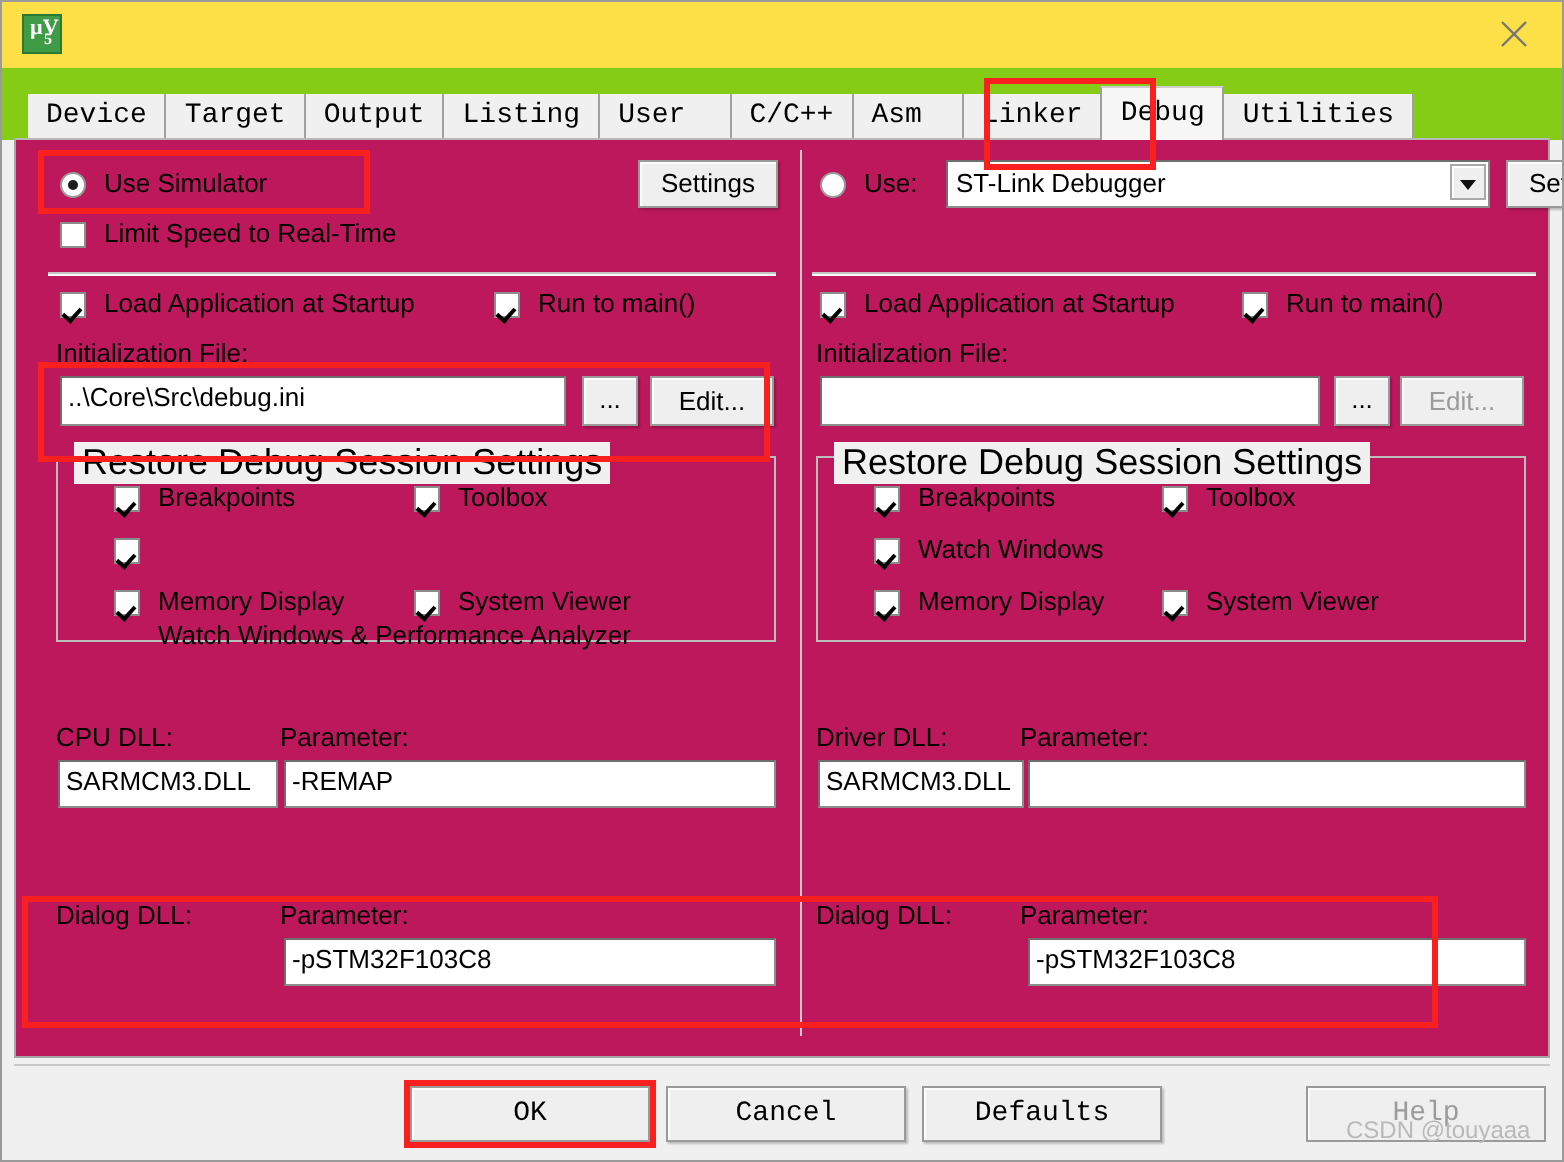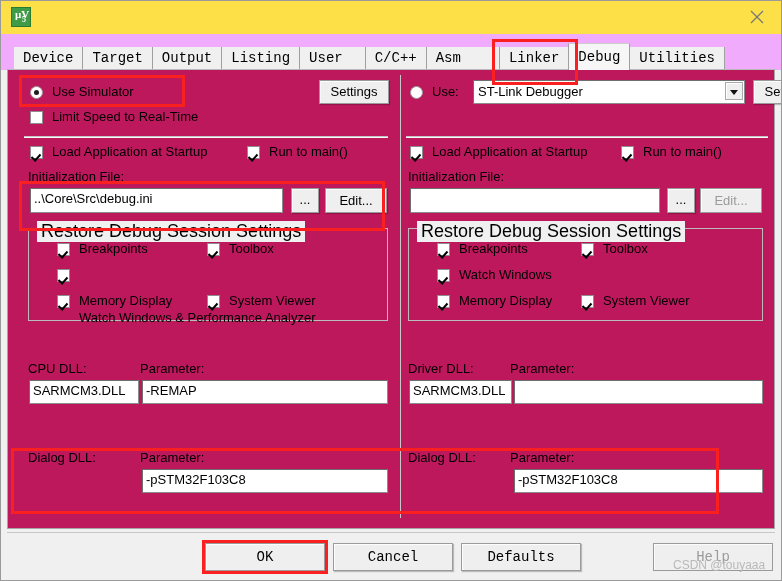--- a/index.html
+++ b/index.html
@@ -54,21 +54,21 @@
     position: absolute; right: 0px; top: 0px;
     width: 46px; height: 32px;
     cursor: default;
   }
   .close-btn svg { position: absolute; left: 15px; top: 9px; }
 
   
   .tabstrip {
     position: absolute; left: 0; top: 33px;
     width: 780px; height: 36px;
-    background: #f0abfc;
+    background: #84cc16;
   }
   .tabs {
     position: absolute; left: 13px; top: 9px;
     height: 27px;
     display: flex; align-items: flex-end;
   }
   .tab {
     position: relative;
     height: 23px;
     padding: 0 9px;
@@ -281,21 +281,21 @@
   </div>
 
   <div class="tabstrip">
     <div class="tabs">
       <div class="tab">Device</div>
       <div class="tab">Target</div>
       <div class="tab">Output</div>
       <div class="tab">Listing</div>
       <div class="tab" style="padding-right:22px">User</div>
       <div class="tab">C/C++</div>
-      <div class="tab" style="padding-right:38px">Asm</div>
+      <div class="tab" style="padding-right:20px">Asm</div>
       <div class="tab pre-active">Linker</div>
       <div class="tab active">Debug</div>
       <div class="tab">Utilities</div>
     </div>
   </div>
 
   <div class="pane">
     <div class="vdivider"></div>
 
     <div class="radio on" style="left:22px; top:16px;"></div>

